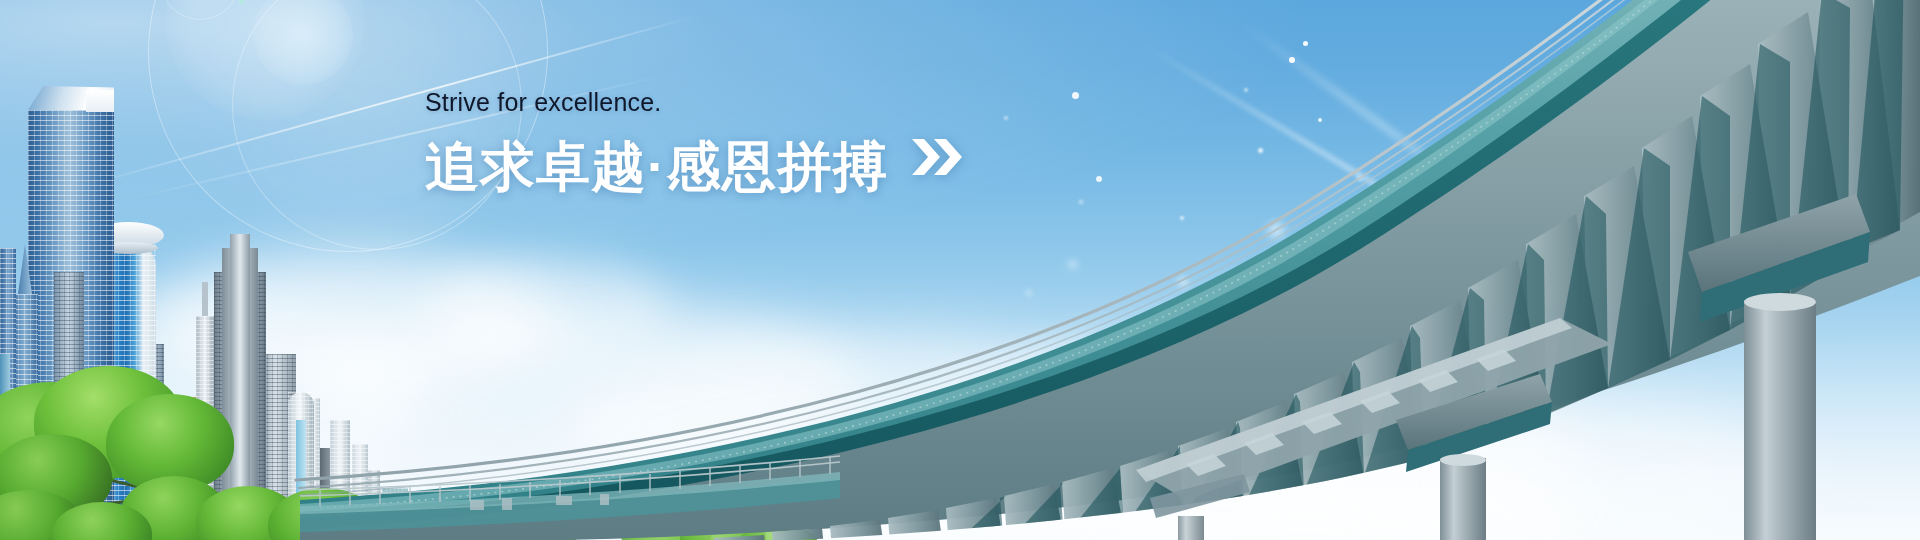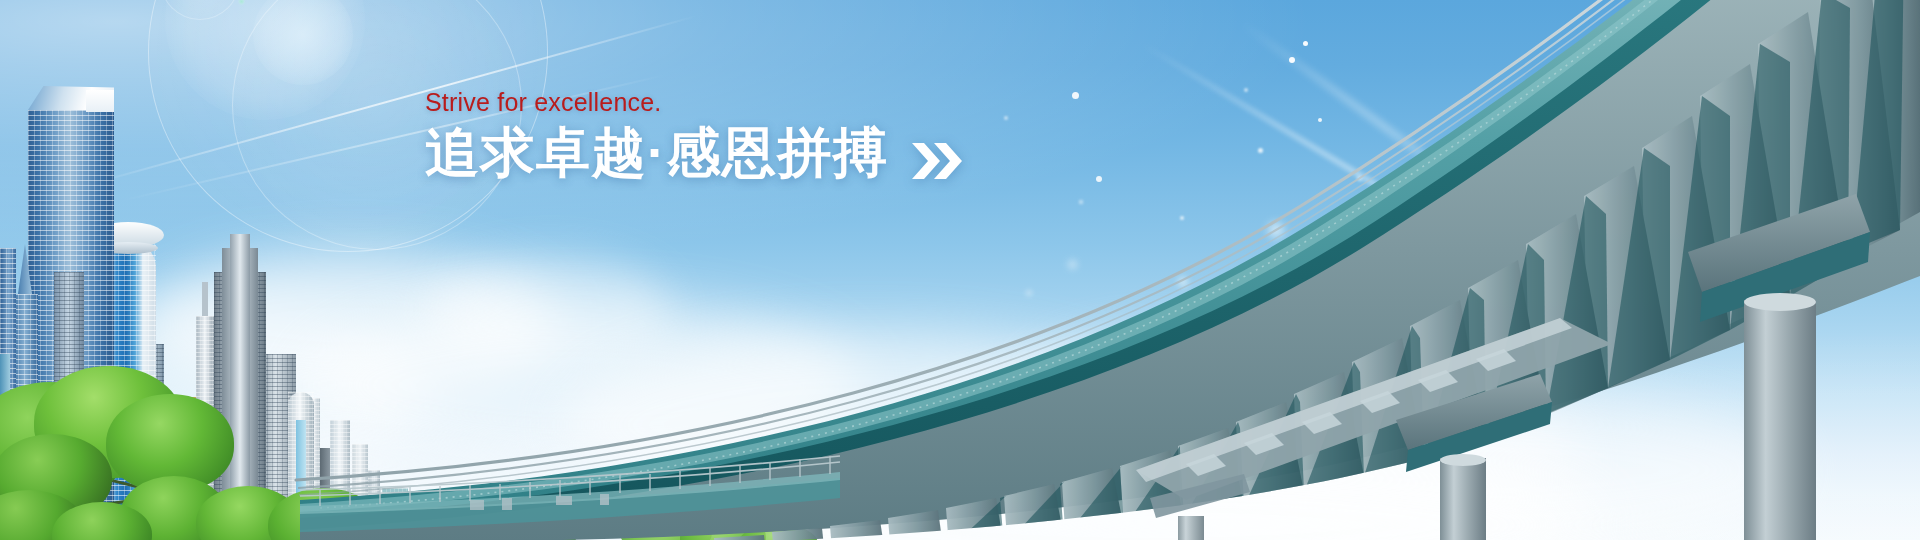--- a/index.html
+++ b/index.html
@@ -118,24 +118,24 @@
   
   .tree{ position:absolute; border-radius:50% 50% 46% 46%; }
   .trunkline{ position:absolute; background:#3d5a2a; border-radius:2px; }
 
   
   .bridge-layer{ position:absolute; inset:0; }
 
   
   .content{ position:absolute; left:425px; top:88px; width:640px; }
   .eyebrow{
-    font-size:25px; font-weight:400; color:#b91c1c; letter-spacing:.2px;
+    font-size:25px; font-weight:400; color:#0f172a; letter-spacing:.2px;
     text-shadow:0 1px 4px rgba(60,110,160,.35); white-space:nowrap;
   }
-  .headline-row{ display:flex; align-items:flex-end; margin-top:6px; }
+  .headline-row{ display:flex; align-items:flex-start; margin-top:20px; }
   .headline{
     font-size:54px; font-weight:700; color:#ffffff; letter-spacing:1.5px;
     line-height:1.08; white-space:nowrap;
     text-shadow:0 2px 10px rgba(50,105,160,.45);
   }
   .chev{ margin-left:22px; display:flex; align-items:center; }
   .chev svg{ display:block; filter:drop-shadow(0 2px 6px rgba(50,105,160,.40)); }
   .para{
     margin-top:30px; font-size:13.5px; line-height:1.62; color:#ffffff;
     font-weight:400; max-width:575px; letter-spacing:.05px;

